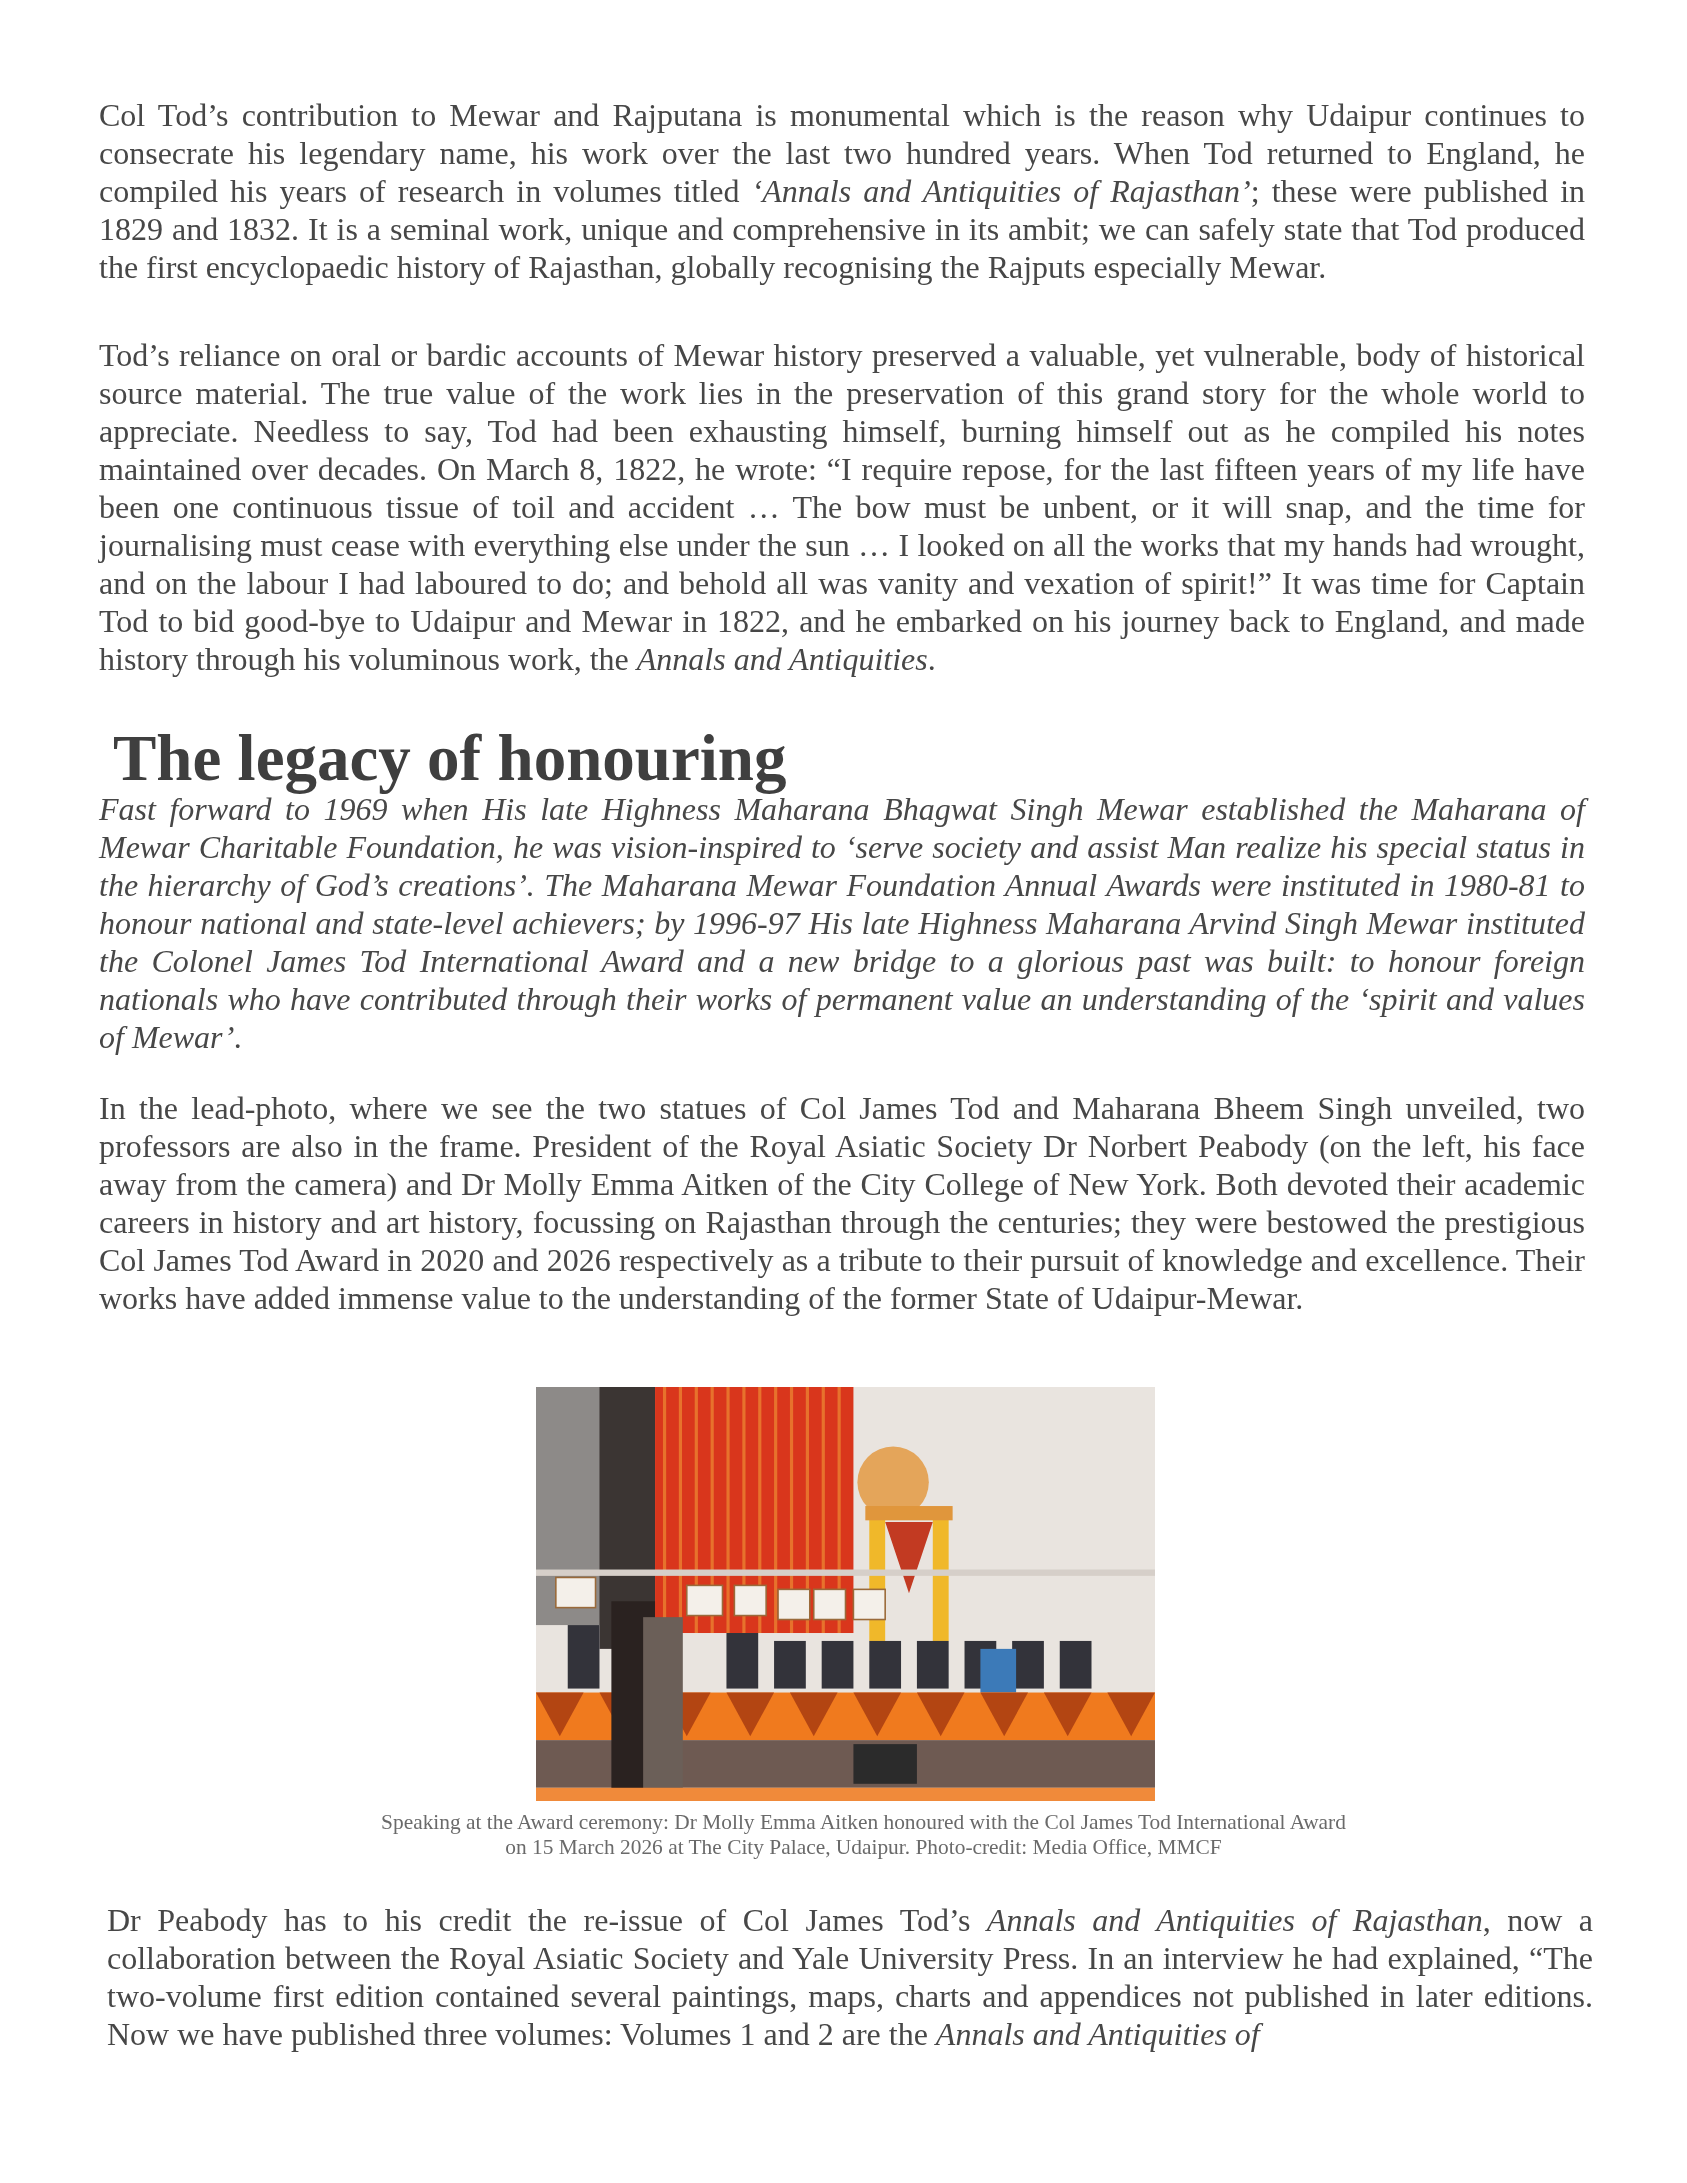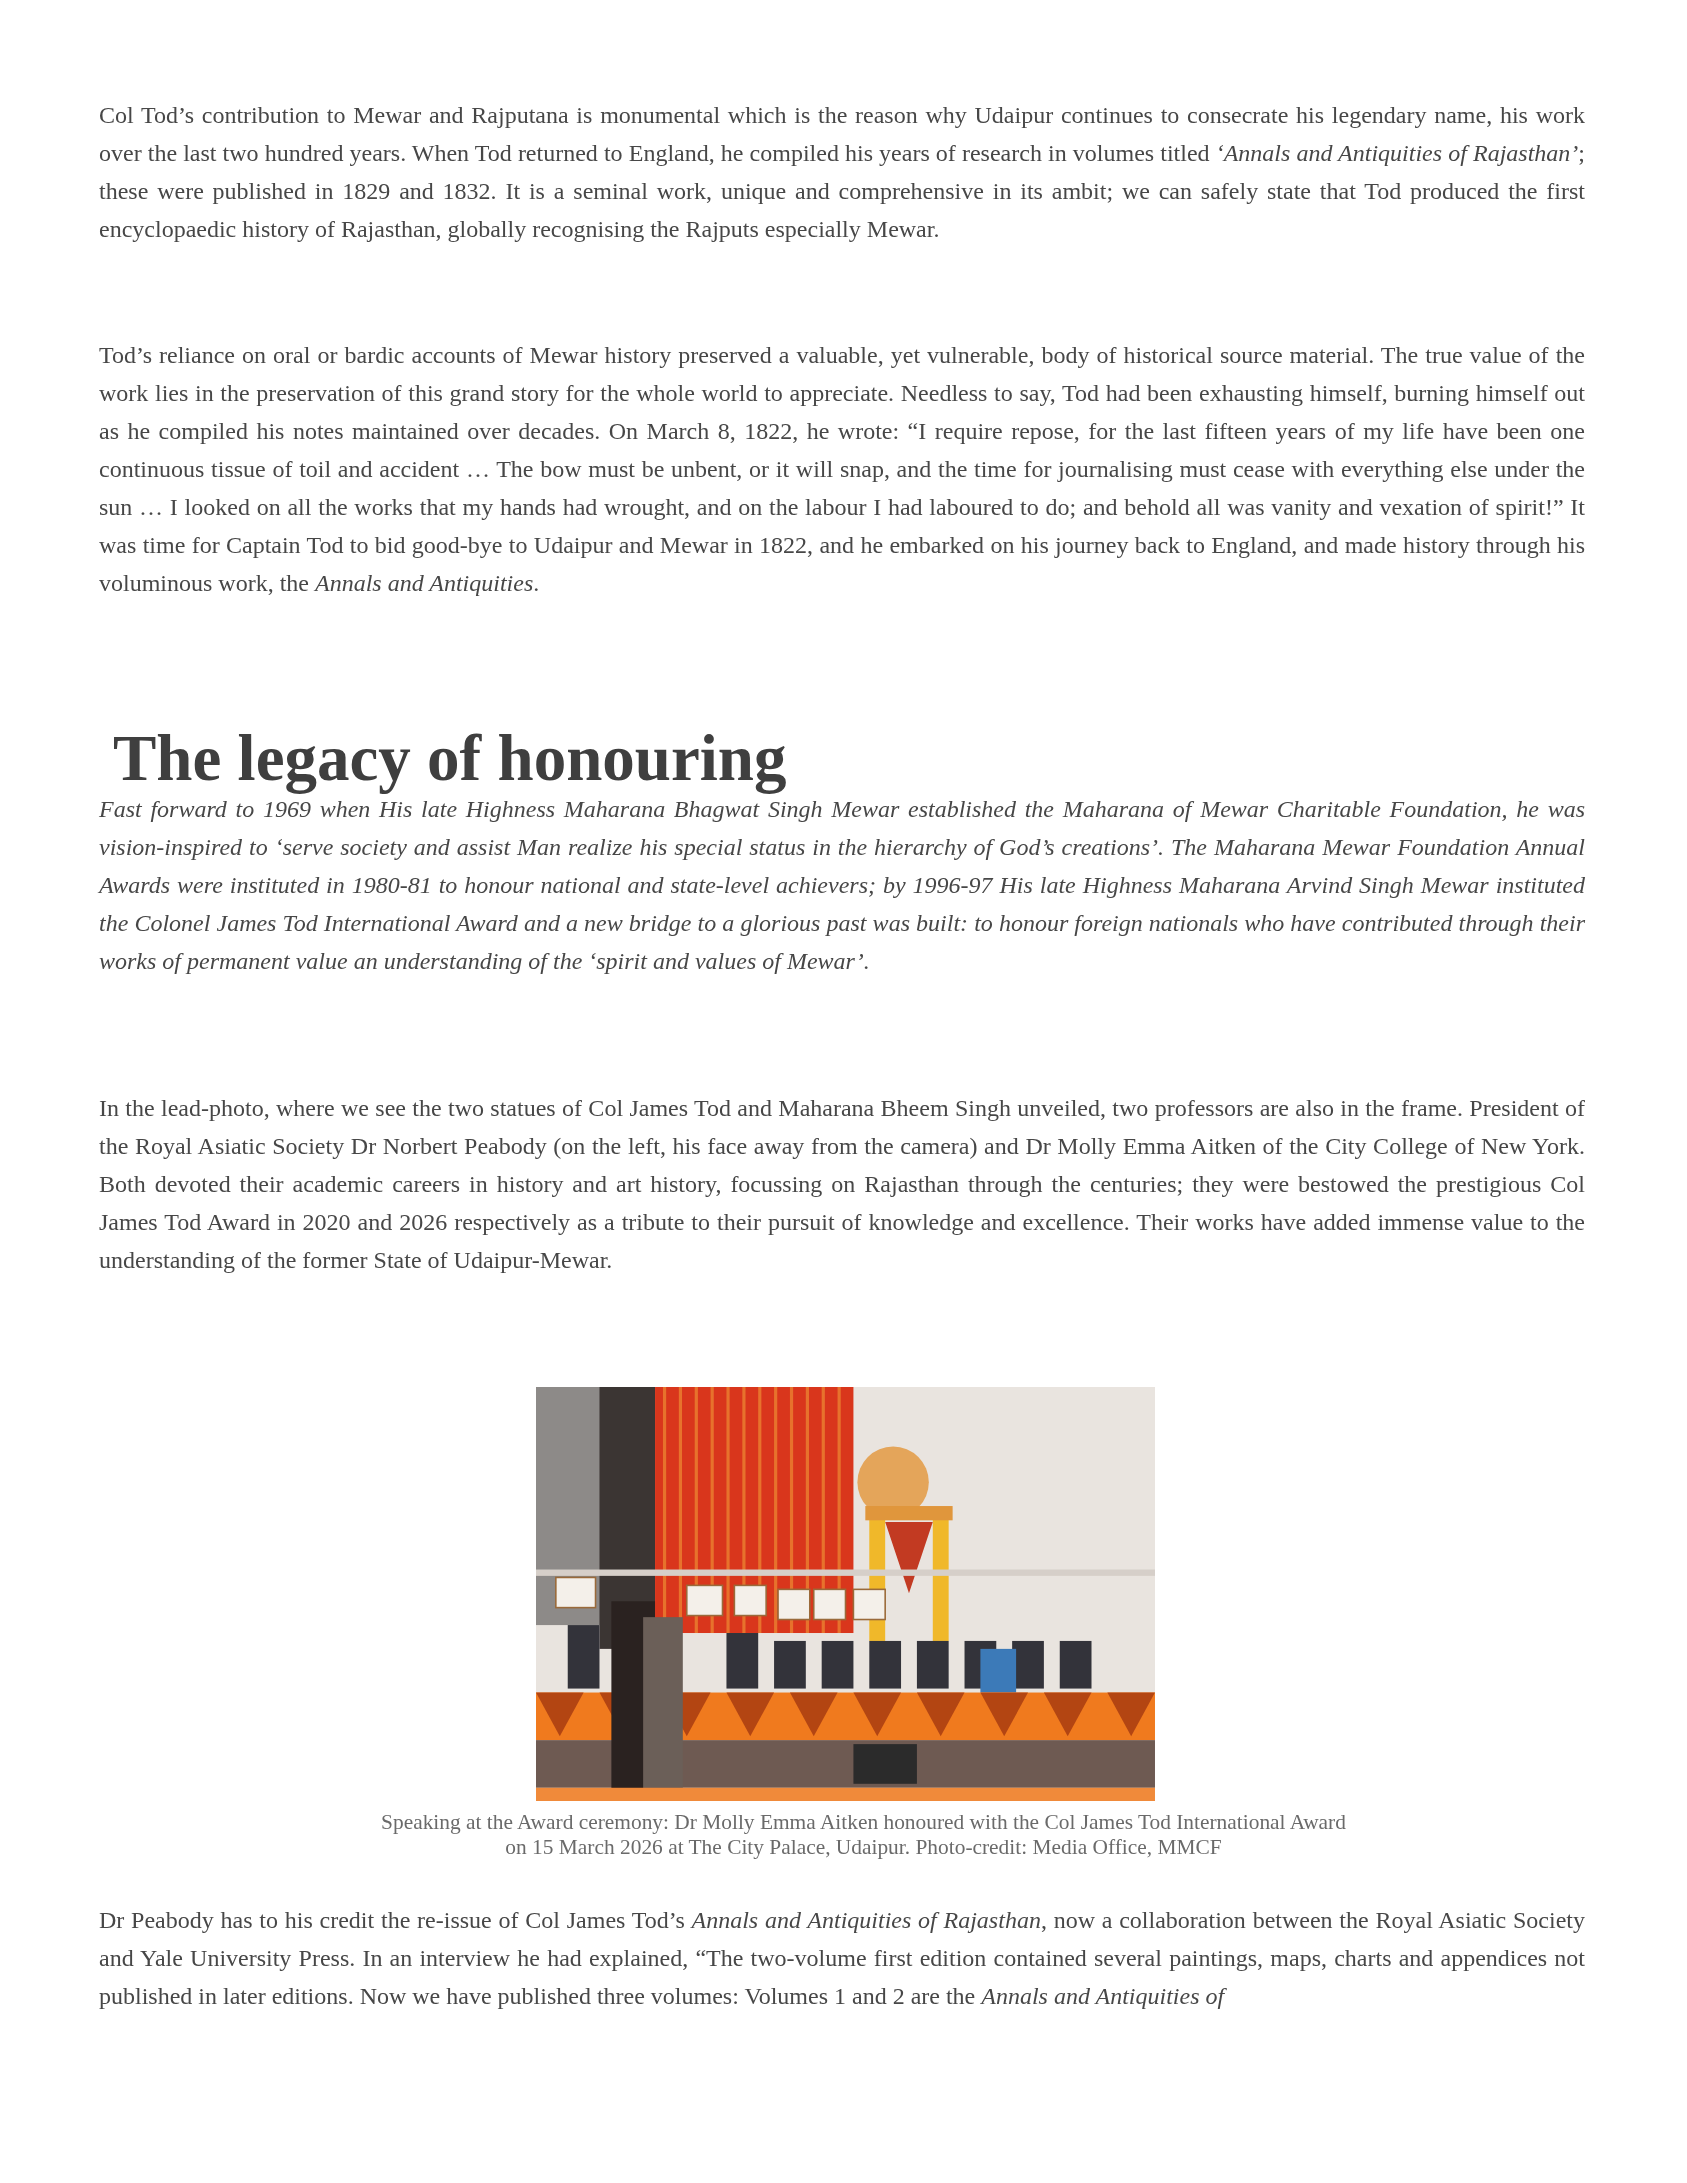--- a/index.html
+++ b/index.html
@@ -3,35 +3,35 @@
 <meta charset="utf-8">
 <style>
   html, body { margin: 0; padding: 0; background: #ffffff; }
   body { width: 1687px; height: 2183px; position: relative; overflow: hidden; }
   .page {
     position: absolute; left: 99px; top: 0; width: 1486px;
     font-family: "Liberation Serif", serif;
     color: #474747;
   }
   p.body {
-    margin: 0; font-size: 24px; line-height: 38px;
+    margin: 0; font-size: 32px; line-height: 38px;
     text-align: justify; text-align-last: left;
   }
   em { font-style: italic; }
   #p1 { position: absolute; top: 96px; left: 0; width: 1486px; }
   #p2 { position: absolute; top: 324px; left: 0; width: 1486px; margin-top: 12px; }
   h2.heading {
     position: absolute; top: 705px; left: 0; margin: 14px;
     font-family: "Liberation Serif", serif;
     font-weight: bold; font-size: 65px; line-height: 79px;
     color: #3f3f3f;
   }
   #p3 { position: absolute; top: 790px; left: 0; width: 1486px; font-style: italic; }
   #p4 { position: absolute; top: 1089px; left: 0; width: 1486px; }
-  #p5 { position: absolute; top: 1901px; left: 0; width: 1486px; }
+  #p5 { position: absolute; top: 1901px; left: 8px; width: 1486px; }
 
   .figure { position: absolute; left: 536px; top: 1387px; width: 619px; height: 414px; overflow: hidden; }
   .photo { position: absolute; inset: 0; background: #e8e2dc; }
   .caption {
     position: absolute; left: 0; top: 1810px; width: 1687px;
     text-align: center; font-family: "Liberation Serif", serif;
     font-size: 21.4px; line-height: 25.4px; color: #6a6a6a; padding-left: 20px;
   }
 </style>
 </head>

